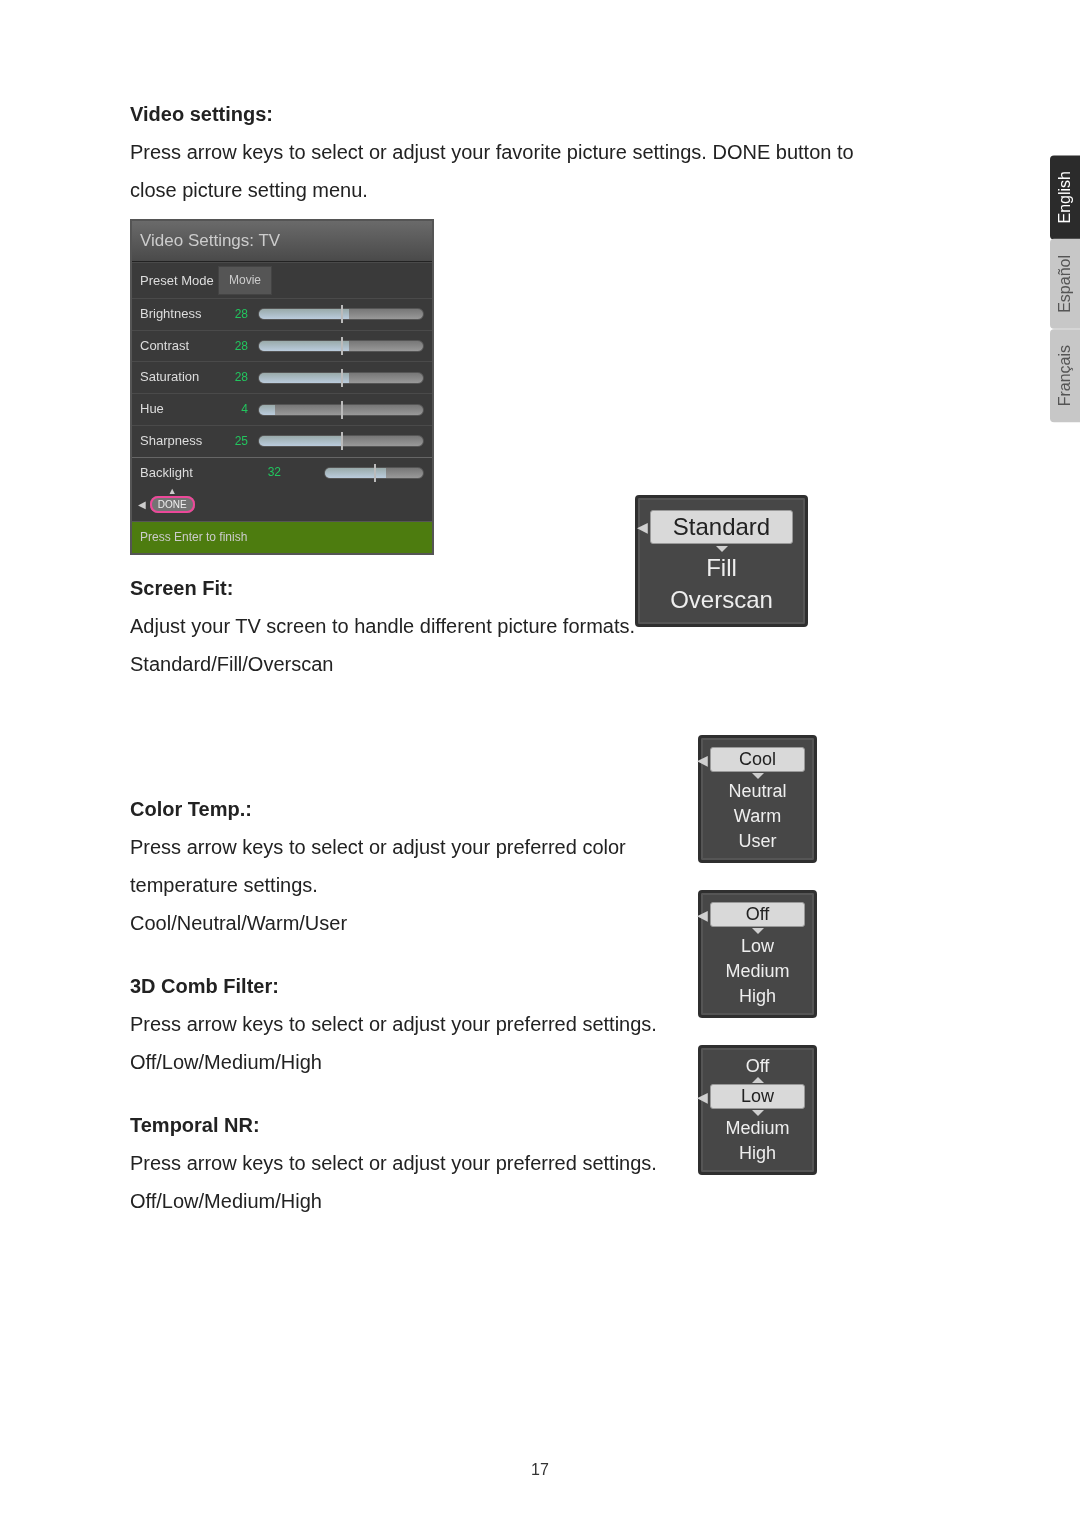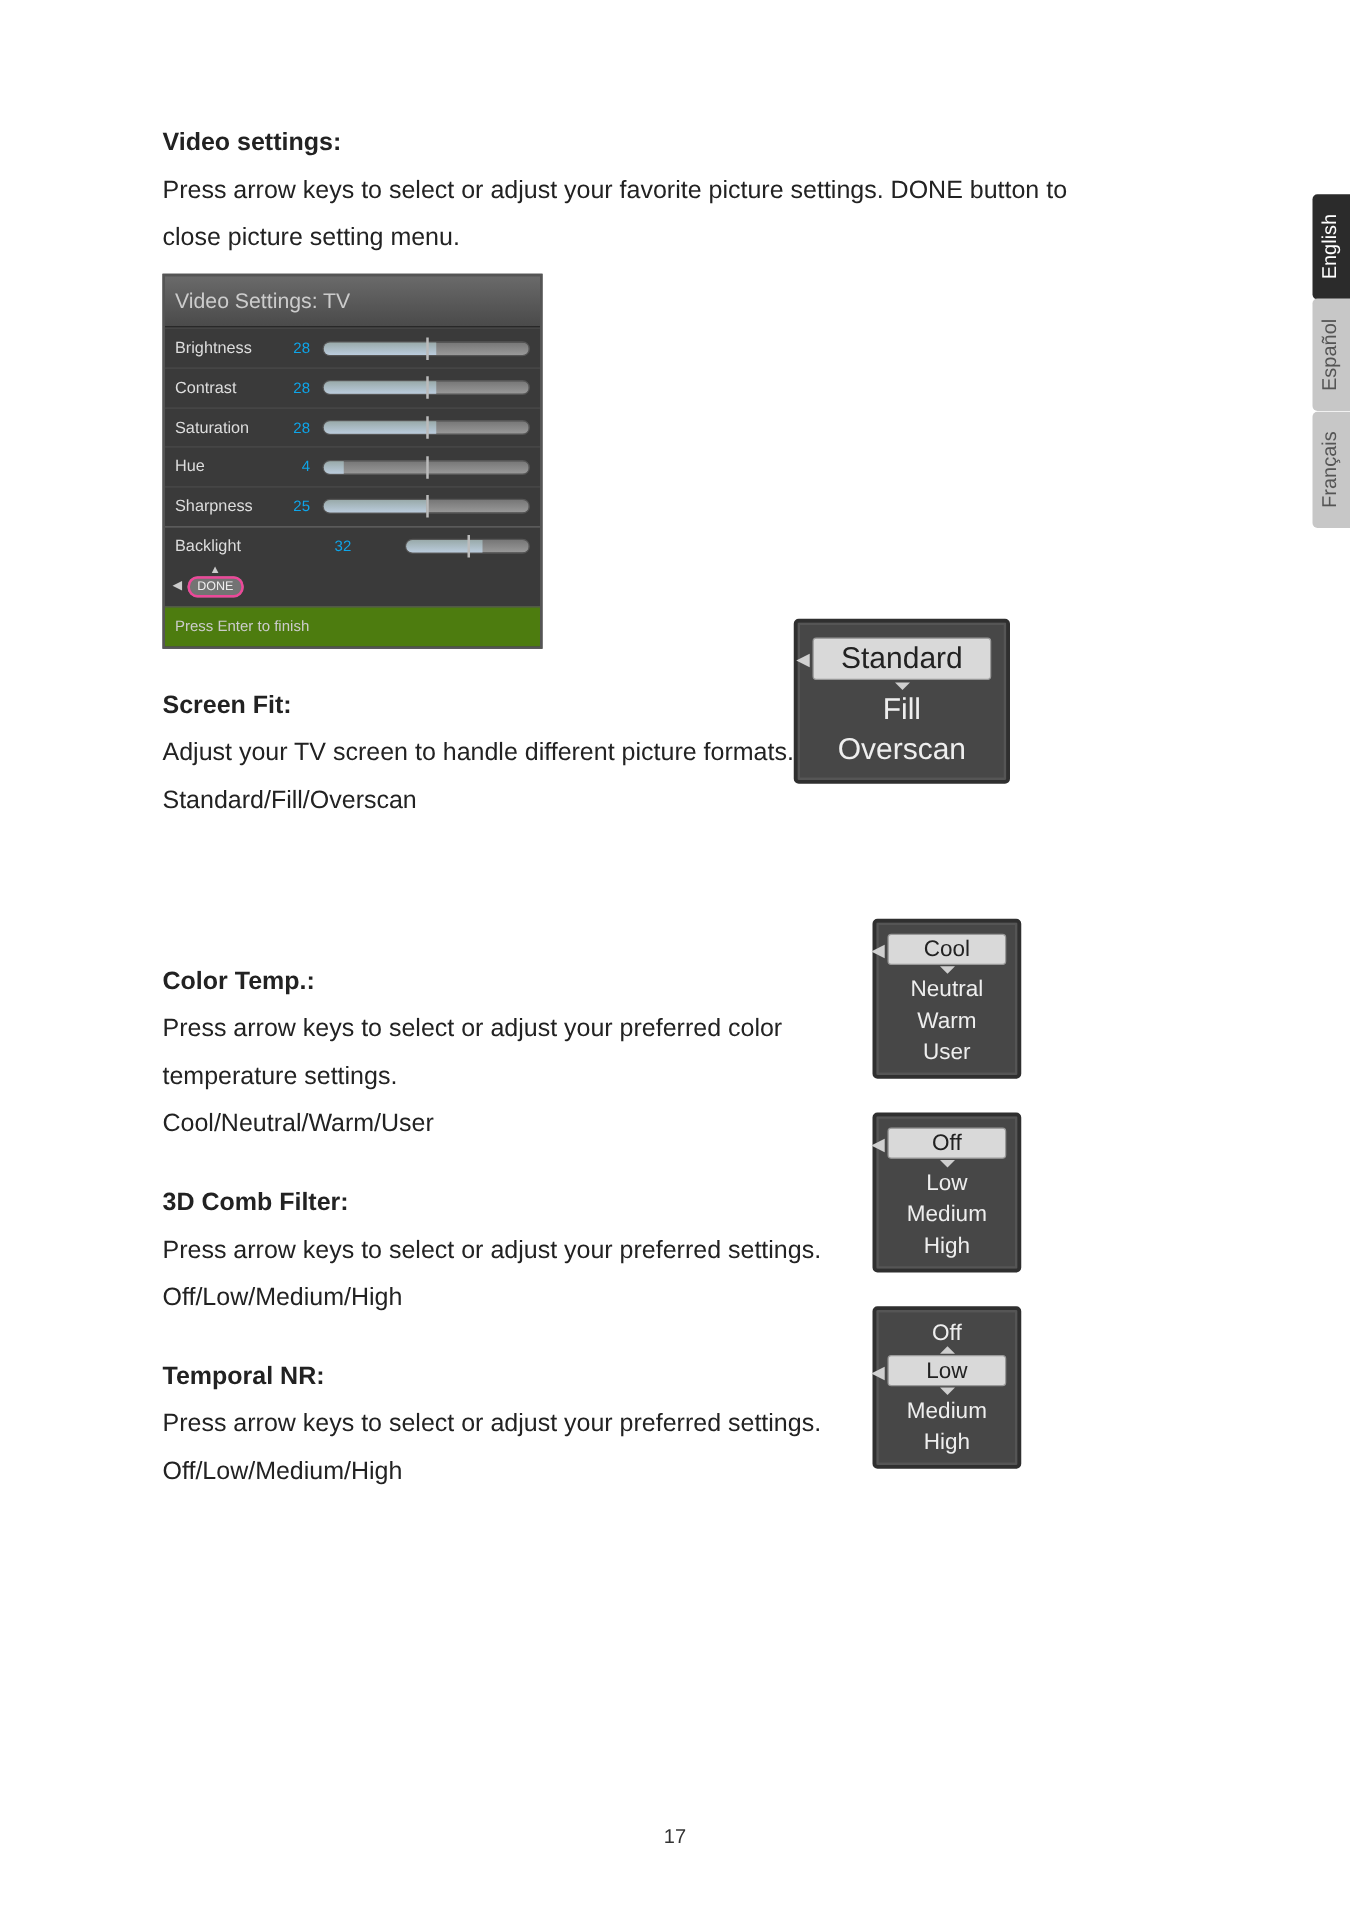--- a/index.html
+++ b/index.html
@@ -56,21 +56,21 @@
     padding: 4px 8px;
     border-bottom: 1px solid #222;
   }
   .vs-row {
     display: flex;
     align-items: center;
     padding: 3px 8px;
     border-top: 1px solid #4a4a4a;
   }
   .vs-row .label { width: 78px; }
-  .vs-row .value { width: 30px; text-align: right; margin-right: 10px; color: #0ea5e9; font-size:12px; }
+  .vs-row .value { width: 30px; text-align: right; margin-right: 10px; color: #22c55e; font-size:12px; }
   .vs-row .slider {
     flex: 1;
     height: 10px;
     background: linear-gradient(#777,#999);
     border-radius: 6px;
     position: relative;
     border: 1px solid #555;
   }
   .vs-row .preset-box {
     background:#555;
@@ -184,20 +184,24 @@
 <div class="page">
 
   <div class="section first">
     <p class="bold">Video settings:</p>
     <p>Press arrow keys to select or adjust your favorite picture settings. DONE button to</p>
     <p>close picture setting menu.</p>
 
     <div class="vs-panel">
       <div class="vs-title">Video Settings: TV</div>
 
+      <div class="vs-row">
+        <span class="label" style="line-height:1.2">Preset Mode</span>
+        <span class="preset-box">Movie</span>
+      </div>
 
       <div class="vs-row">
         <span class="label">Brightness</span>
         <span class="value">28</span>
         <div class="slider">
             <div class="slider-fill" style="width:55%"></div>
           </div>
       </div>
       <div class="vs-row">
         <span class="label">Contrast</span>
@@ -239,21 +243,21 @@
         <span class="chev">◀</span>
         <span style="position:relative">
           <span style="position:absolute;top:-9px;left:50%;transform:translateX(-50%);font-size:9px;color:#ccc">▲</span>
           <span class="btn">DONE</span>
         </span>
       </div>
       <div class="vs-footer">Press Enter to finish</div>
     </div>
   </div>
 
-  <div class="section" style="margin-top:26px">
+  <div class="section" style="margin-top:14px">
     <p class="bold">Screen Fit:</p>
     <p>Adjust your TV screen to handle different picture formats.</p>
     <p>Standard/Fill/Overscan</p>
   </div>
 
   <div class="section" style="margin-top:107px">
     <p class="bold">Color Temp.:</p>
     <p>Press arrow keys to select or adjust your preferred color</p>
     <p>temperature settings.</p>
     <p>Cool/Neutral/Warm/User</p>

